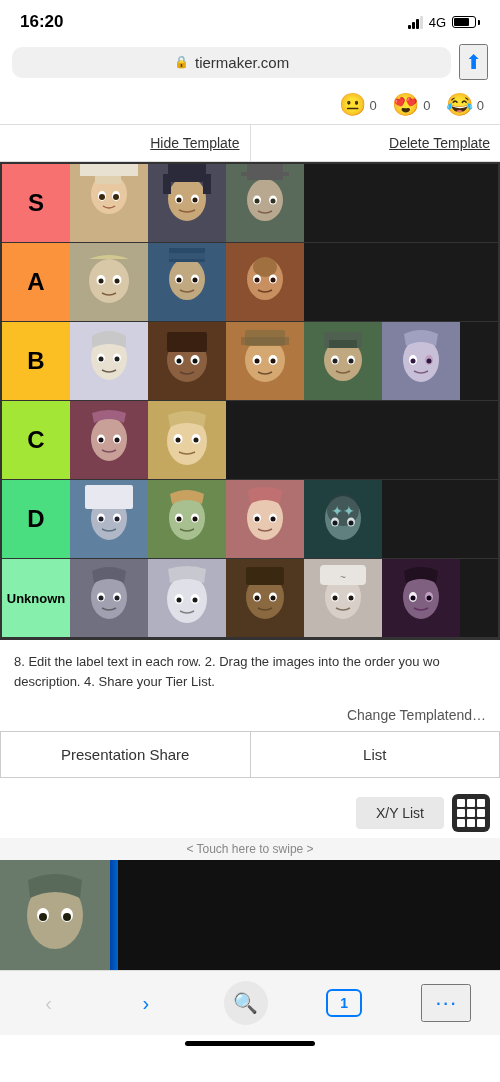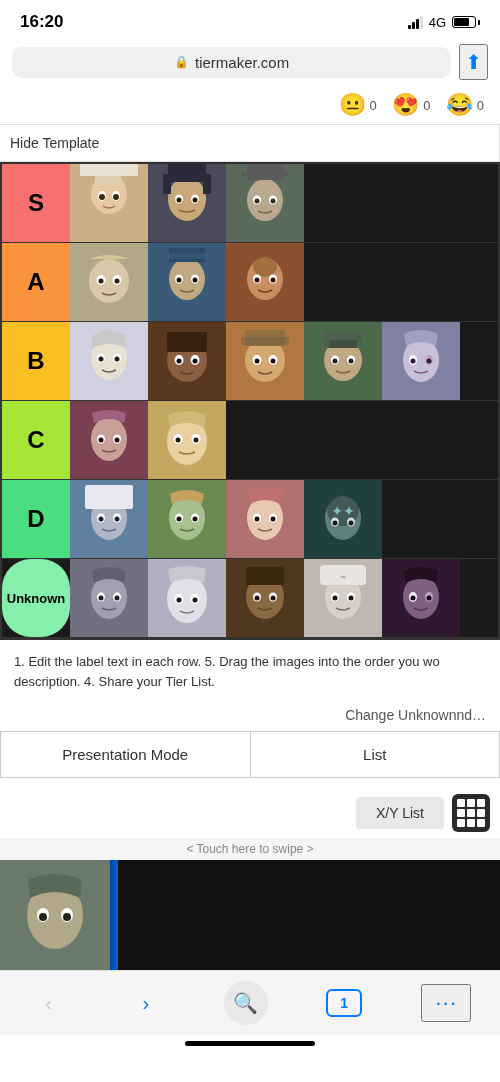--- a/index.html
+++ b/index.html
@@ -127,26 +127,27 @@
 
     
     .action-buttons {
       display: flex;
       border-top: 1px solid #ddd;
       border-bottom: 1px solid #ddd;
     }
     .action-btn {
       flex: 1;
       padding: 10px;
-      text-align: left;
+      text-align: right;
       font-size: 14px;
       color: #333;
       border: none;
       background: #fff;
       cursor: pointer;
+      text-decoration: underline;
     }
     .action-btn:first-child {
       border-right: 1px solid #ddd;
     }
 
     
     .tier-list {
       background: #1a1a1a;
       border: 2px solid #333;
     }
@@ -436,20 +437,21 @@
     <span class="reaction-count">0</span>
   </div>
   <div class="reaction-item">
     <span class="reaction-emoji">😂</span>
     <span class="reaction-count">0</span>
   </div>
 </div>
 
 <div class="action-buttons">
   <button class="action-btn">Hide Template</button>
+  <button class="action-btn">Delete Template</button>
 </div>
 
 <div class="tier-list">
 
   <div class="tier-row">
     <div class="tier-label tier-s">
       <span>S</span>
     </div>
     <div class="tier-items">
       <div class="char-placeholder char-s1">
@@ -694,21 +696,21 @@
           <ellipse cx="31" cy="42" rx="4" ry="4.5" fill="#fff" opacity="0.8"></ellipse>
           <ellipse cx="47" cy="42" rx="4" ry="4.5" fill="#fff" opacity="0.8"></ellipse>
           <circle cx="31" cy="43" r="2.5" fill="#101820"></circle>
           <circle cx="47" cy="43" r="2.5" fill="#101820"></circle>
         </svg>
       </div>
     </div>
   </div>
 
   <div class="tier-row">
-    <div class="tier-label tier-unknown" style="font-size:13px; font-weight:700; text-align:center; padding:5px;border-radius:29px;">
+    <div class="tier-label tier-unknown" style="font-size:13px; font-weight:700; text-align:center; padding:5px;">
       <span>Unknown</span>
     </div>
     <div class="tier-items">
       <div class="char-placeholder char-u1">
         <svg viewBox="0 0 78 78" class="face-svg">
           <rect width="78" height="78" fill="#707080"></rect>
           <ellipse cx="39" cy="38" rx="18" ry="22" fill="#a0a0b0"></ellipse>
           <path d="M22 12 Q39 4 56 12 L54 24 Q39 16 24 24 Z" fill="#606070"></path>
           <ellipse cx="31" cy="38" rx="4" ry="4.5" fill="#fff"></ellipse>
           <ellipse cx="47" cy="38" rx="4" ry="4.5" fill="#fff"></ellipse>
@@ -765,31 +767,31 @@
           <circle cx="47" cy="39" r="2.5" fill="#100018"></circle>
           <path d="M32 49 Q39 53 46 49" stroke="#603060" stroke-width="1.5" fill="none"></path>
         </svg>
       </div>
     </div>
   </div>
 
 </div>
 
 <div class="instructions">
-  <span>1. Edit the label text in each row. 5. Drag the images into the order you wo description. 4. Share your Tier List.</span>
+  <span>8. Edit the label text in each row. 2. Drag the images into the order you wo description. 4. Share your Tier List.</span>
 </div>
 
 <div class="change-bg-row">
   <button class="change-bg-btn">
-    <span>Change Unknown</span>nd…
+    <span>Change Template</span>nd…
   </button>
 </div>
 
 <div class="bottom-buttons">
-  <button class="bottom-btn">Presentation Mode</button>
+  <button class="bottom-btn">Presentation Share</button>
   <button class="bottom-btn">List</button>
 </div>
 
 <div class="xy-row">
   <button class="xy-view-btn">X/Y List</button>
   <div class="grid-icon">
     <div class="grid-dots">
       <div class="grid-dot"></div>
       <div class="grid-dot"></div>
       <div class="grid-dot"></div>

